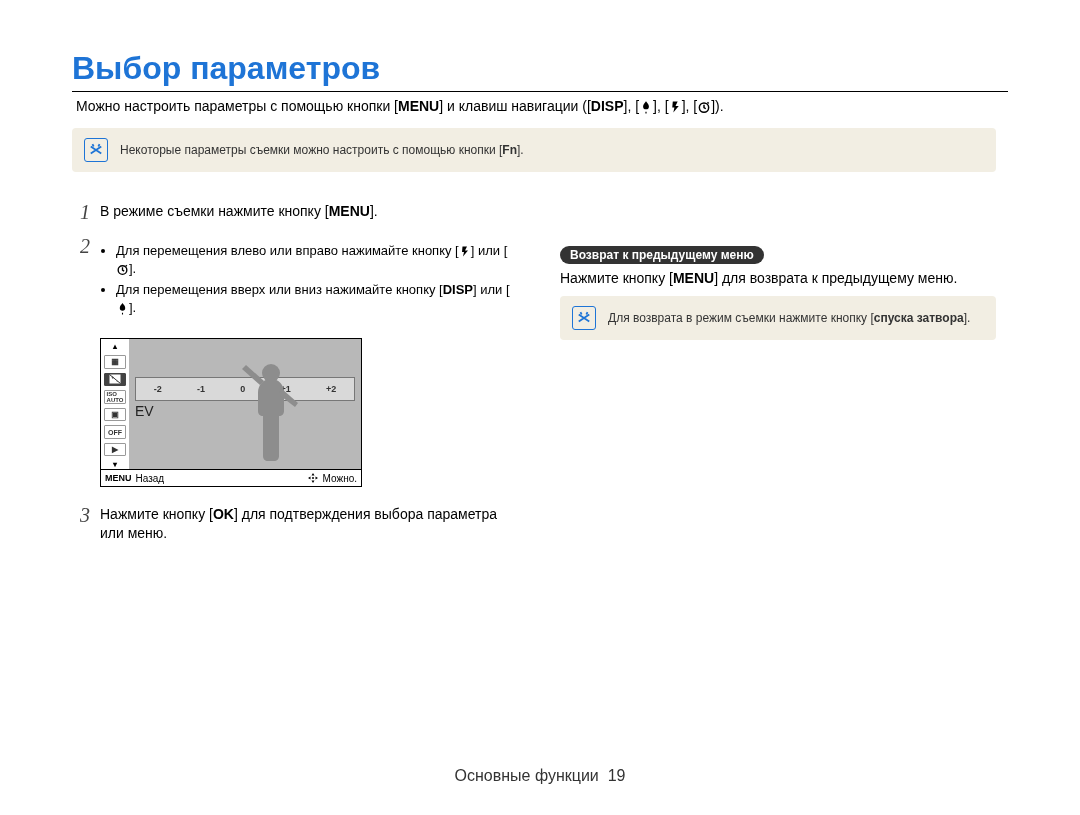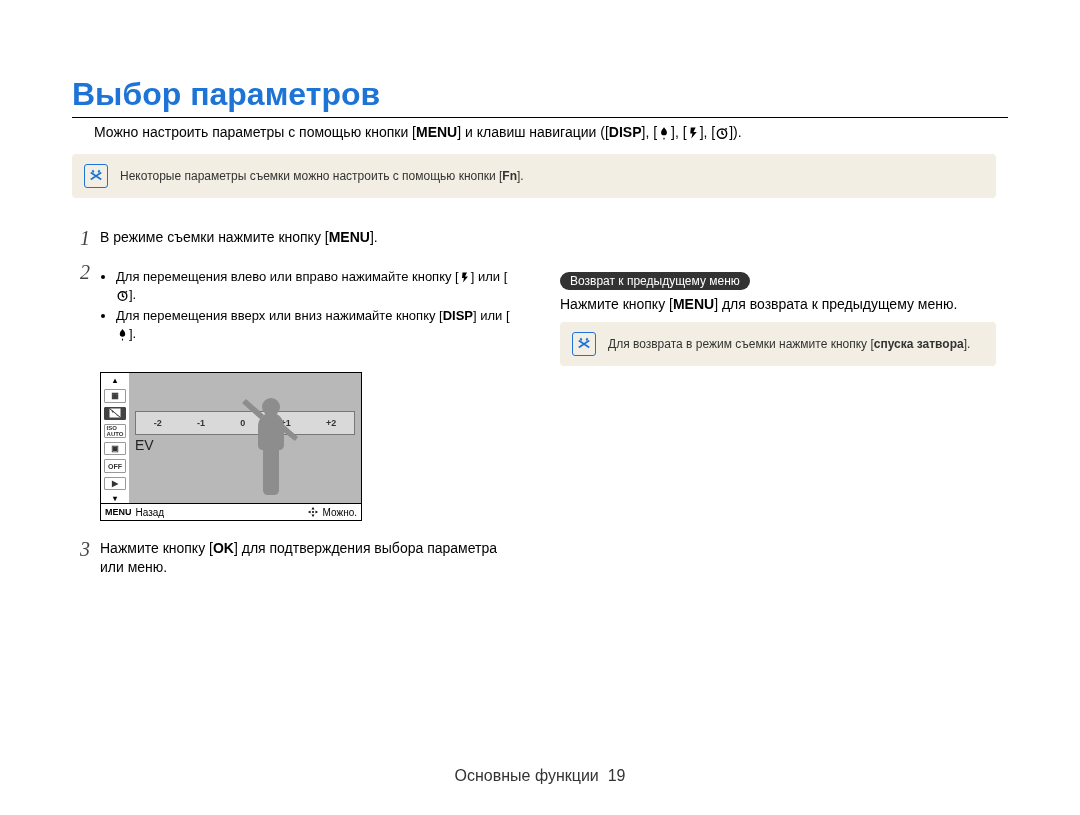--- a/index.html
+++ b/index.html
@@ -1,33 +1,33 @@
 <!DOCTYPE html>
 <html><head>
 <meta charset="utf-8">
 <style>
   html,body{margin:0;padding:0;background:#fff;}
   body{width:1080px;height:815px;font-family:Arial,Helvetica,sans-serif;color:#000;position:relative;}
-  .page{padding:76px 72px 0 72px;}
+  .page{padding:50px 72px 0 72px;}
   h1{color:#1e74d6;font-size:32px;font-weight:bold;margin:0 0 4px 0;letter-spacing:0px;}
   .rule{border-top:1px solid #000;margin:2px 0 6px 0;}
-  .intro{font-size:14px;margin:0 0 14px 22px;}
+  .intro{font-size:14px;margin:0 0 14px 4px;}
   .note{background:#f2eee3;border-radius:4px;padding:10px 12px 10px 12px;display:flex;align-items:center;gap:12px;margin:0 12px 30px 0;}
   .note-icon{width:22px;height:22px;border:1.5px solid #1e74d6;border-radius:3px;display:flex;align-items:center;justify-content:center;flex:0 0 auto;}
   .note-icon svg{width:14px;height:14px;}
   .note-text{font-size:12px;color:#333;}
   .cols{display:flex;gap:40px;}
   .col{flex:1;min-width:0;}
   .step{display:flex;gap:10px;font-size:14px;margin-bottom:14px;line-height:1.35;}
   .step .num{font-family:Georgia,'Times New Roman',serif;font-style:italic;font-size:20px;color:#444;flex:0 0 18px;text-align:right;line-height:1;}
   .step .body{flex:1;}
-  .bullets{margin:6px 0 16px 0;padding-left:16px;font-size:13px;}
+  .bullets{margin:6px 0 8px 0;padding-left:16px;font-size:13px;}
   .bullets li{margin-bottom:4px;}
   .k{font-weight:bold;font-family:Arial,sans-serif;}
-  .pill{display:inline-block;background:#333;color:#fff;font-weight:normal;font-size:12px;border-radius:10px;padding:2px 10px;margin-bottom:6px;margin-top:44px;}
+  .pill{display:inline-block;background:#333;color:#fff;font-weight:bold;font-size:12px;border-radius:10px;padding:2px 10px;margin-bottom:6px;margin-top:44px;}
   .rtxt{font-size:14px;margin-bottom:10px;}
   .screenshot{border:1.5px solid #000;width:260px;margin:6px 0 18px 28px;font-family:Arial,sans-serif;}
   .ss-body{display:flex;height:130px;}
   .ss-side{width:28px;background:#fff;border-right:0;display:flex;flex-direction:column;align-items:center;padding-top:3px;gap:4px;font-size:8px;font-weight:bold;}
   .ss-ico{width:20px;height:15px;border:1px solid #999;border-radius:1px;display:flex;align-items:center;justify-content:center;font-size:8px;color:#333;background:#fff;}
   .ss-ico.sel{background:#444;color:#fff;border-color:#444;}
   .ss-main{flex:1;background:#b8b8b8;position:relative;}
   .ev-bar{position:absolute;left:6px;right:6px;top:38px;height:22px;background:#d9d9d9;border:1px solid #777;display:flex;align-items:center;justify-content:space-around;font-size:9px;font-weight:bold;color:#333;}
   .ev-lbl{position:absolute;left:6px;top:64px;font-size:14px;color:#222;}
   .person{position:absolute;right:55px;bottom:0;}

